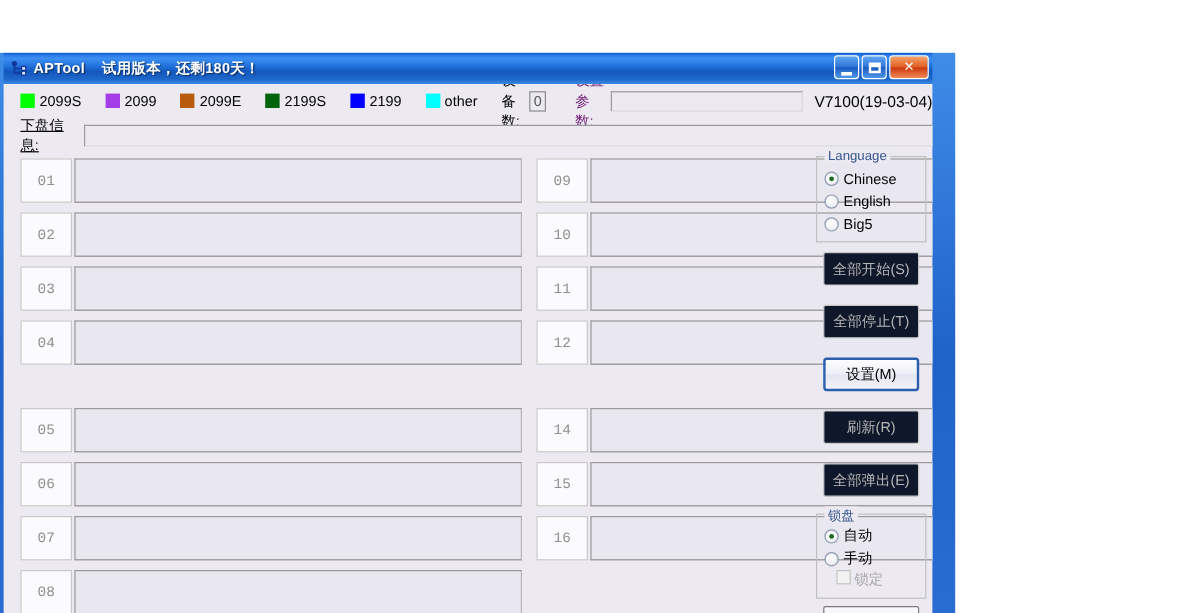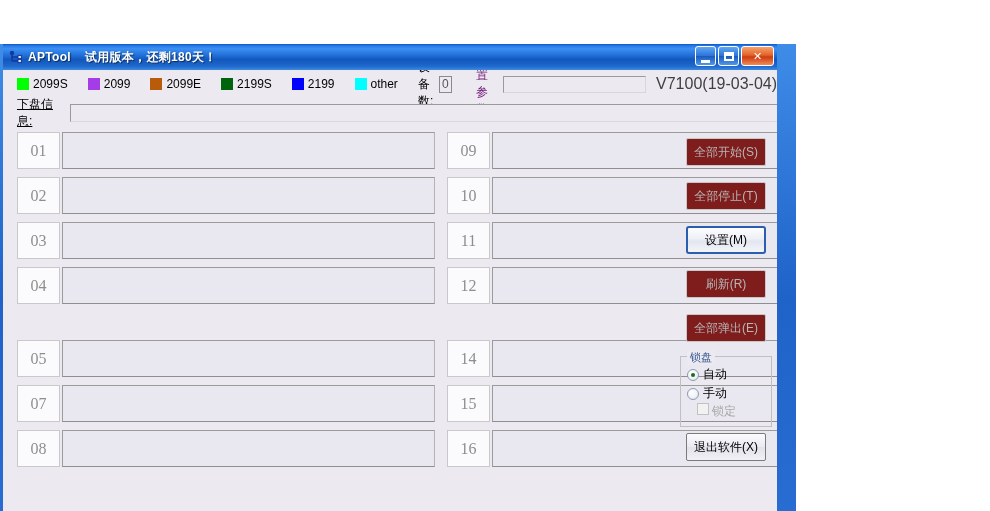--- a/index.html
+++ b/index.html
@@ -132,22 +132,22 @@
     height: 17px;
     width: 330px;
     border: 1px solid #9a9a9a;
     border-right-color: #d7d7d7;
     border-bottom-color: #d7d7d7;
     background: #ece9f1;
     box-sizing: border-box;
   }
   .version-text {
     margin-left: 10px;
-    font-size: 16px;
-    color: #404040;
+    font-size: 13px;
+    color: #000000;
     white-space: nowrap;
   }
 
   
   #info-row {
     position: absolute;
     left: 0; top: 29px;
     height: 27px;
     display: flex;
     align-items: center;
@@ -179,23 +179,23 @@
     margin-bottom: 8px;
   }
   .slot-num {
     width: 43px;
     border: 1px solid #c9c9c9;
     background: #fbfbfd;
     box-sizing: border-box;
     display: flex;
     align-items: center;
     justify-content: center;
-    font-size: 16px;
+    font-size: 12px;
     color: #8e8e8e;
-    font-family: Liberation Serif, serif;
+    font-family: Liberation Mono, monospace;
     flex: 0 0 auto;
   }
   .slot-panel {
     flex: 1 1 auto;
     margin-left: 2px;
     border: 1px solid #9b9b9b;
     border-right-color: #b4b4b4;
     border-bottom-color: #8f8f8f;
     background: #e9e7ef;
     box-sizing: border-box;
@@ -272,21 +272,21 @@
   .xbtn {
     width: 80px;
     height: 28px;
     margin: 0 auto;
     display: flex;
     align-items: center;
     justify-content: center;
     font-size: 12px;
     box-sizing: border-box;
     border: 1px solid #c7c7c7;
-    background: #7f1d1d;
+    background: #0f172a;
     color: #b6b6b6;
     border-radius: 2px;
   }
   .xbtn.enabled {
     color: #000;
     border: 1px solid #7a7a7a;
     background: linear-gradient(to bottom, #fbfbfd 0%, #eceaf2 48%, #e3e1ea 52%, #f2f1f6 100%);
   }
   .xbtn.default {
     color: #000;
@@ -436,20 +436,24 @@
       <div class="slot-group-gap"></div>
 
       <div class="slot-cols">
 
         <div class="slot-col">
           <div class="slot">
             <div class="slot-num">05</div>
             <div class="slot-panel"></div>
           </div>
           <div class="slot">
+            <div class="slot-num">06</div>
+            <div class="slot-panel"></div>
+          </div>
+          <div class="slot">
             <div class="slot-num">07</div>
             <div class="slot-panel"></div>
           </div>
           <div class="slot">
             <div class="slot-num">08</div>
             <div class="slot-panel"></div>
           </div>
         </div>
 
         <div class="slot-col">
@@ -465,20 +469,35 @@
             <div class="slot-num">16</div>
             <div class="slot-panel"></div>
           </div>
         </div>
 
       </div>
     </div>
 
     <div id="right-panel">
 
+      <div class="groupbox">
+        <span class="gb-title">Language</span>
+        <div class="radio-row">
+          <span class="rad on"></span>
+          <span>Chinese</span>
+        </div>
+        <div class="radio-row">
+          <span class="rad"></span>
+          <span>English</span>
+        </div>
+        <div class="radio-row">
+          <span class="rad"></span>
+          <span>Big5</span>
+        </div>
+      </div>
 
       <div class="btn-slot">
         <div class="xbtn">全部开始(S)</div>
       </div>
       <div class="btn-slot">
         <div class="xbtn">全部停止(T)</div>
       </div>
       <div class="btn-slot">
         <div class="xbtn default">设置(M)</div>
       </div>

